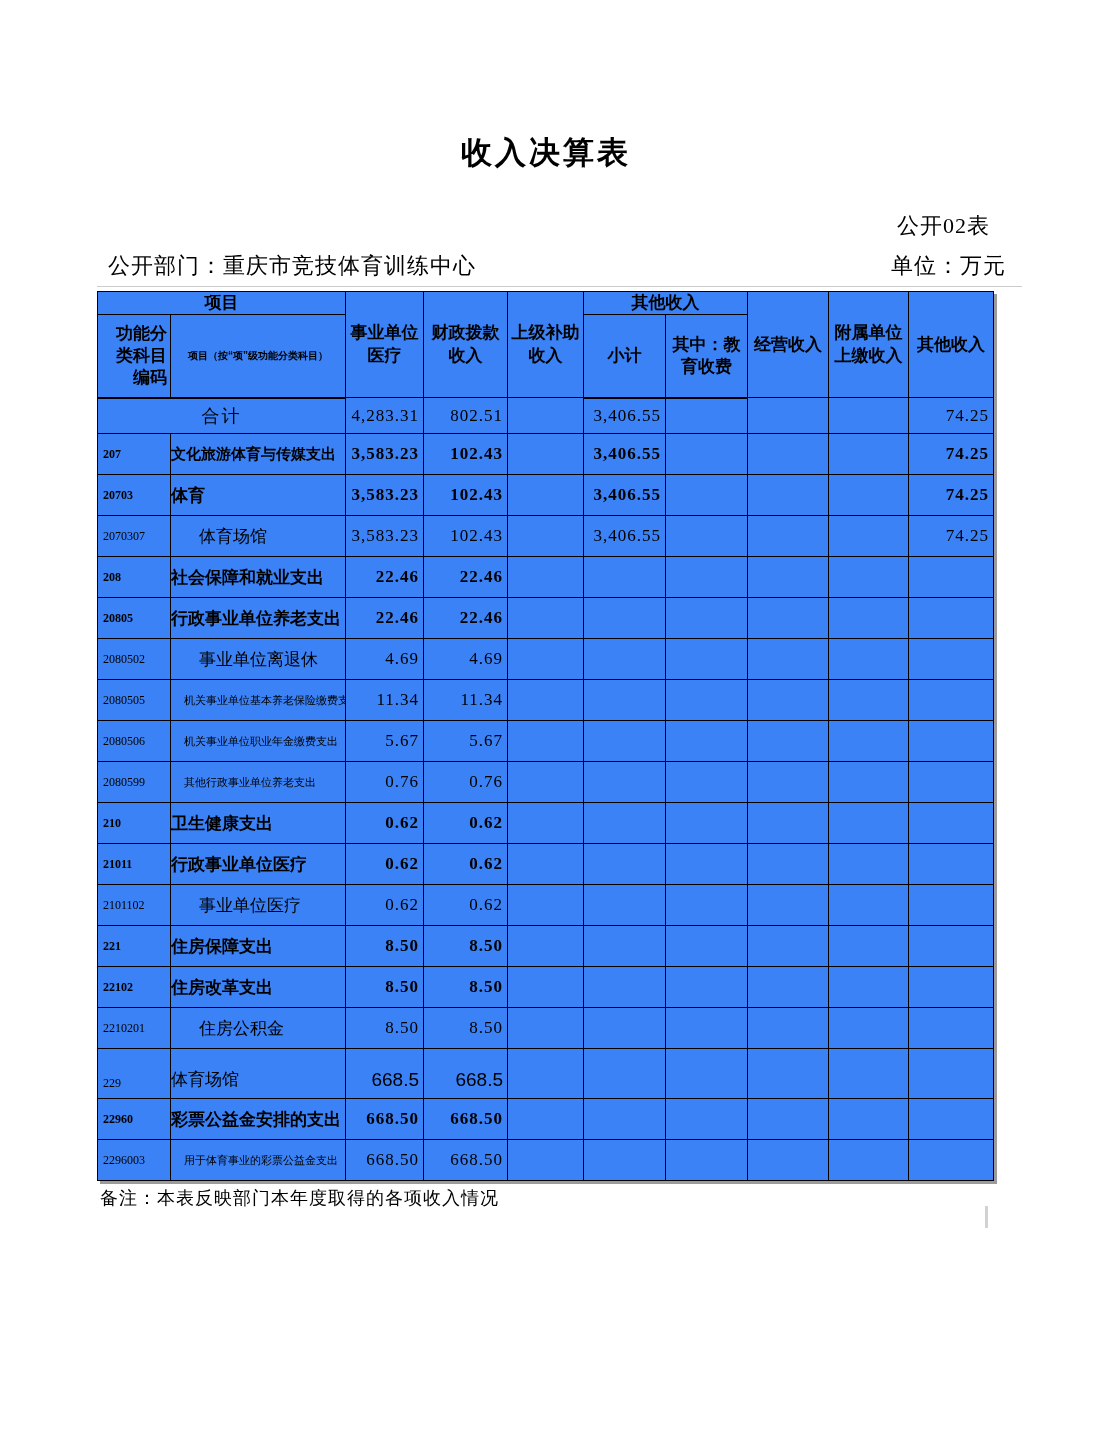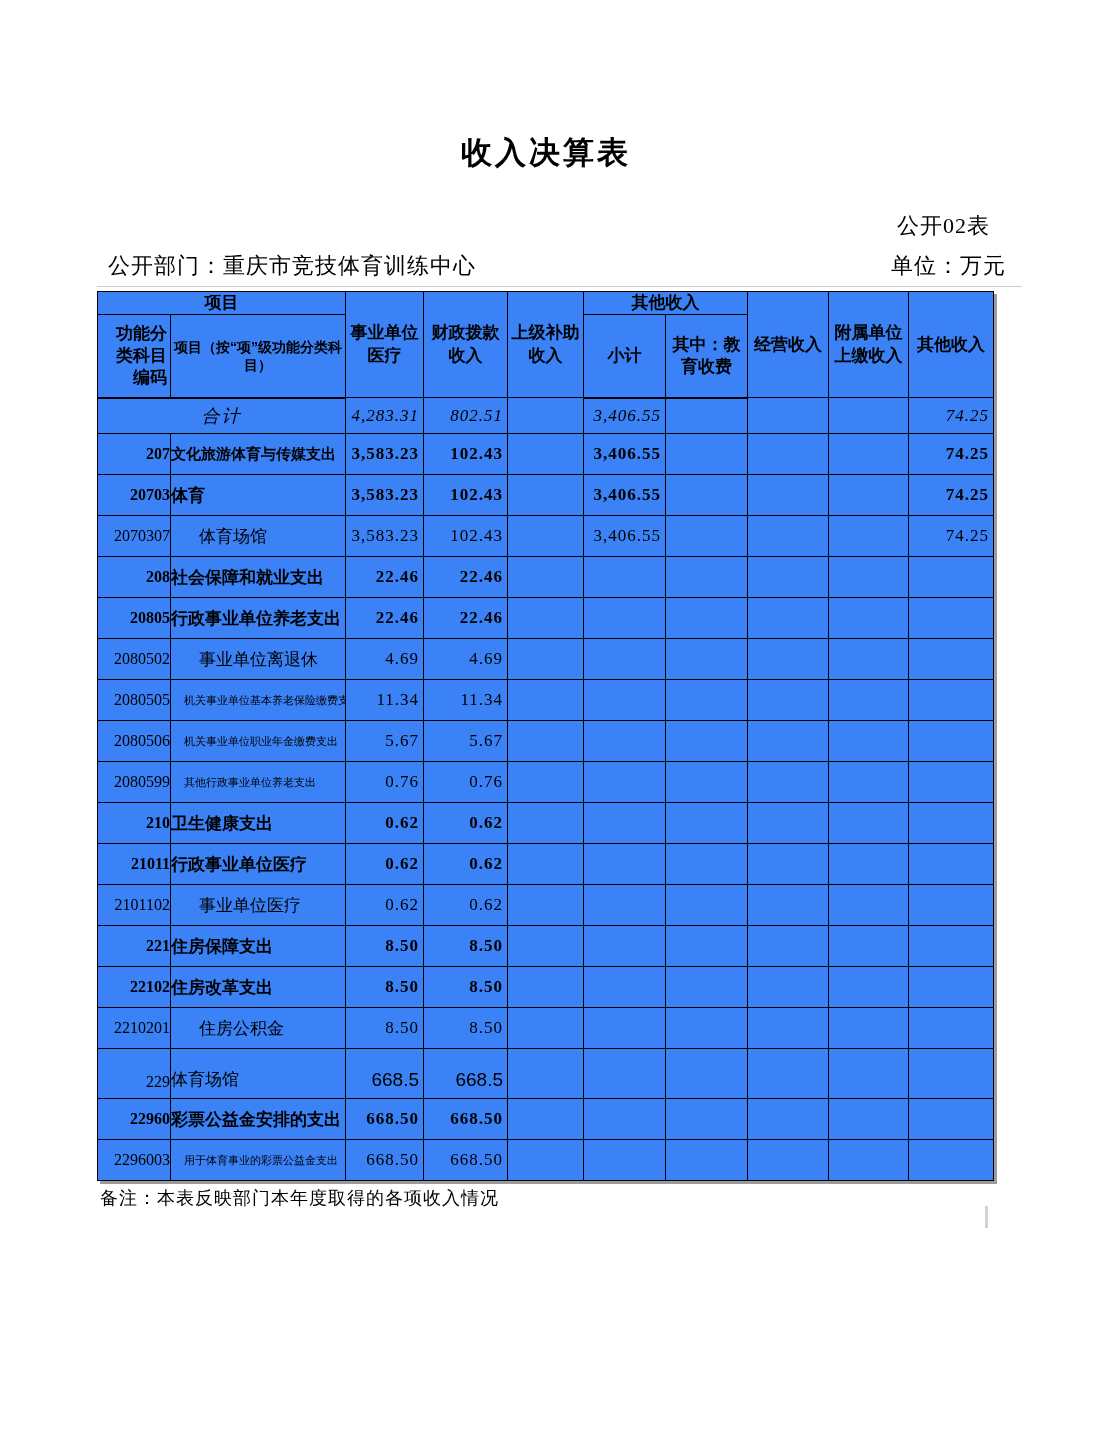--- a/index.html
+++ b/index.html
@@ -48,26 +48,26 @@
   }
   .report thead tr.h1{height:22px;}
   .report thead tr.h2{height:83px;}
   .report thead tr.h2 th{border-bottom:2px solid #000;}
   .report th{
     font-family:"Liberation Sans","DejaVu Sans",sans-serif;
     font-weight:bold;font-size:17px;line-height:1.3;
     text-align:center;padding:0 3px;
   }
   .report th.code-h{text-align:right;padding-left:7px;}
-  .report th.sub-h{font-size:14px;padding:0 2px;}
+  .report th.sub-h{font-size:10px;padding:0 2px;}
   .report tbody tr{height:41px;}
-  .report tbody tr.short{height:36px;font-style:italic;}
+  .report tbody tr.short{height:36px;}
   .report tbody tr.tall{height:50px;}
   .report tbody tr.tall td{vertical-align:bottom;padding-bottom:7px;}
-  td.code{font-size:16px;text-align:right;padding-left:5px;}
+  td.code{font-size:12px;text-align:left;padding-left:5px;}
   td.name{font-size:17px;text-align:left;white-space:nowrap;}
   td.name.shrink{font-size:15px;}
   td.name.indent{padding-left:28px;}
   td.name.small{font-size:11px;padding-left:13px;}
   td.val{font-size:17px;text-align:right;padding-right:4px;letter-spacing:1px;}
   td.total-label{text-align:center;font-size:18px;letter-spacing:2px;}
   tr.emph{font-weight:bold;}
   tr.emph td.name{font-family:"Liberation Sans","DejaVu Sans",sans-serif;}
   tr.alt td.val{font-family:"Liberation Sans","DejaVu Sans",sans-serif;font-size:19px;letter-spacing:0;}
   .note-line{

